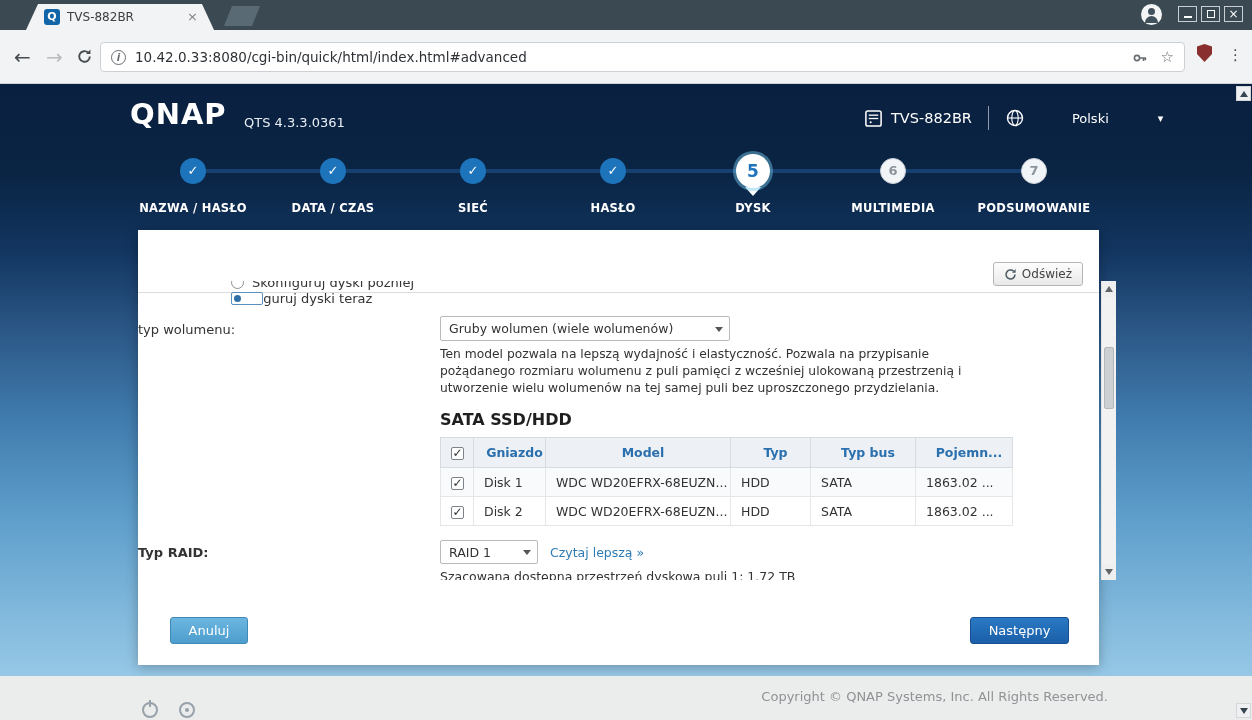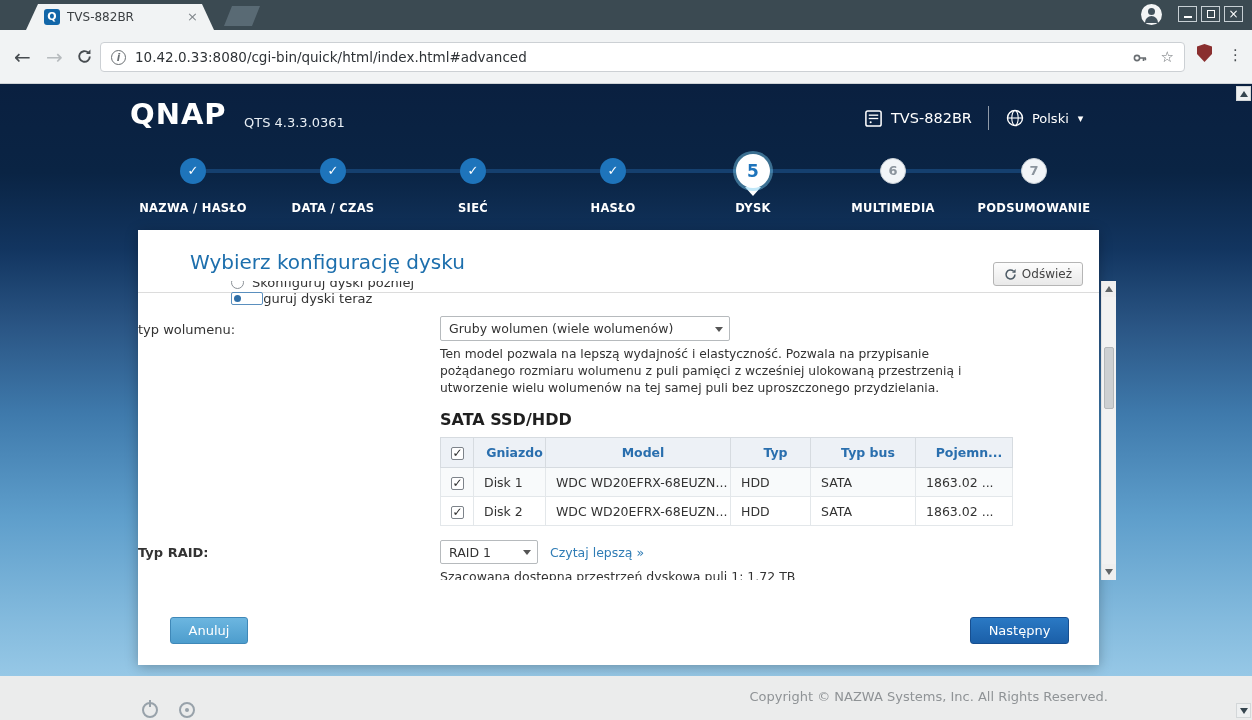--- a/index.html
+++ b/index.html
@@ -48,21 +48,21 @@
   
   .page { position:absolute; left:0; top:84px; width:1252px; height:636px;
           background:linear-gradient(180deg,#0a2040 0%,#0a2444 14%,#123560 26%,#2a5584 38%,
                      #3f7aac 52%,#5e9ecb 68%,#83badd 84%,#98c9e7 94%,#a5d2ec 100%); }
 
   .qnap-logo { position:absolute; left:130px; top:13px; color:#fff; font-size:29px; font-weight:bold; letter-spacing:1px; }
   .qts-version { position:absolute; left:244px; top:31px; color:#e9eff5; font-size:13px; }
   .hdr-right { position:absolute; left:864px; top:22px; display:flex; align-items:center; color:#fff; }
   .dev-name { margin-left:8px; font-size:14.5px; }
   .hdr-sep { width:1px; height:24px; background:rgba(255,255,255,.55); margin:0 16px; }
-  .lang { display:flex; align-items:center; cursor:pointer; }
+  .lang { display:flex; align-items:center; cursor:pointer;gap:40px; }
   .lang-label { margin-left:7px; font-size:13px; }
   .lang-caret { margin-left:9px; font-size:11px; }
 
   
   .wiz-line { position:absolute; left:193px; top:85px; width:841px; height:4px; background:#15406f; }
   .step { position:absolute; top:0; width:150px; height:135px; transform:translateX(-50%); text-align:center; }
   .dot { width:26px; height:26px; border-radius:50%; margin:74px auto 0; line-height:26px; font-size:13px; font-weight:bold; position:relative; }
   .step.done .dot { background:#1e74bb; color:#fff; }
   .step.done .dot::after { content:"✓"; }
   .step.todo .dot { background:#f2f5f8; color:#8b949d; border:1px solid #ccd3d9; line-height:24px; }
@@ -240,21 +240,20 @@
     <div class="step todo" style="left:893px">
       <div class="dot">6</div>
       <div class="step-label">MULTIMEDIA</div>
     </div>
     <div class="step todo" style="left:1034px">
       <div class="dot">7</div>
       <div class="step-label">PODSUMOWANIE</div>
     </div>
 
     <div class="card">
-      <div class="card-title">Wybierz konfigurację dysku</div>
       <div class="refresh-btn">
         <svg width="13" height="13" viewBox="0 0 14 14">
             <path d="M11.8 7a4.8 4.8 0 1 1-1.5-3.5" fill="none" stroke="#4d5b66" stroke-width="1.7"></path>
             <path d="M12.5 1.2v3.8H8.7z" fill="#4d5b66"></path>
           </svg>
         <span>Odśwież</span>
       </div>
       <div class="card-divider"></div>
 
       <div class="scroll-region">
@@ -337,21 +336,21 @@
         </div>
       </div>
 
       <div class="btn btn-cancel">Anuluj</div>
       <div class="btn btn-next">Następny</div>
     </div>
 
     <div class="footer">
       <div class="pwr-icon"></div>
       <div class="reset-icon"></div>
-      <div class="copyright">Copyright © NAZWA Systems, Inc. All Rights Reserved.</div>
+      <div class="copyright">Copyright © QNAP Systems, Inc. All Rights Reserved.</div>
     </div>
 
     <div class="psb-btn up">
         <span class="tri-up-d"></span>
       </div>
     <div class="psb-btn down">
         <span class="tri-down-d"></span>
       </div>
   </div>
 </div>

